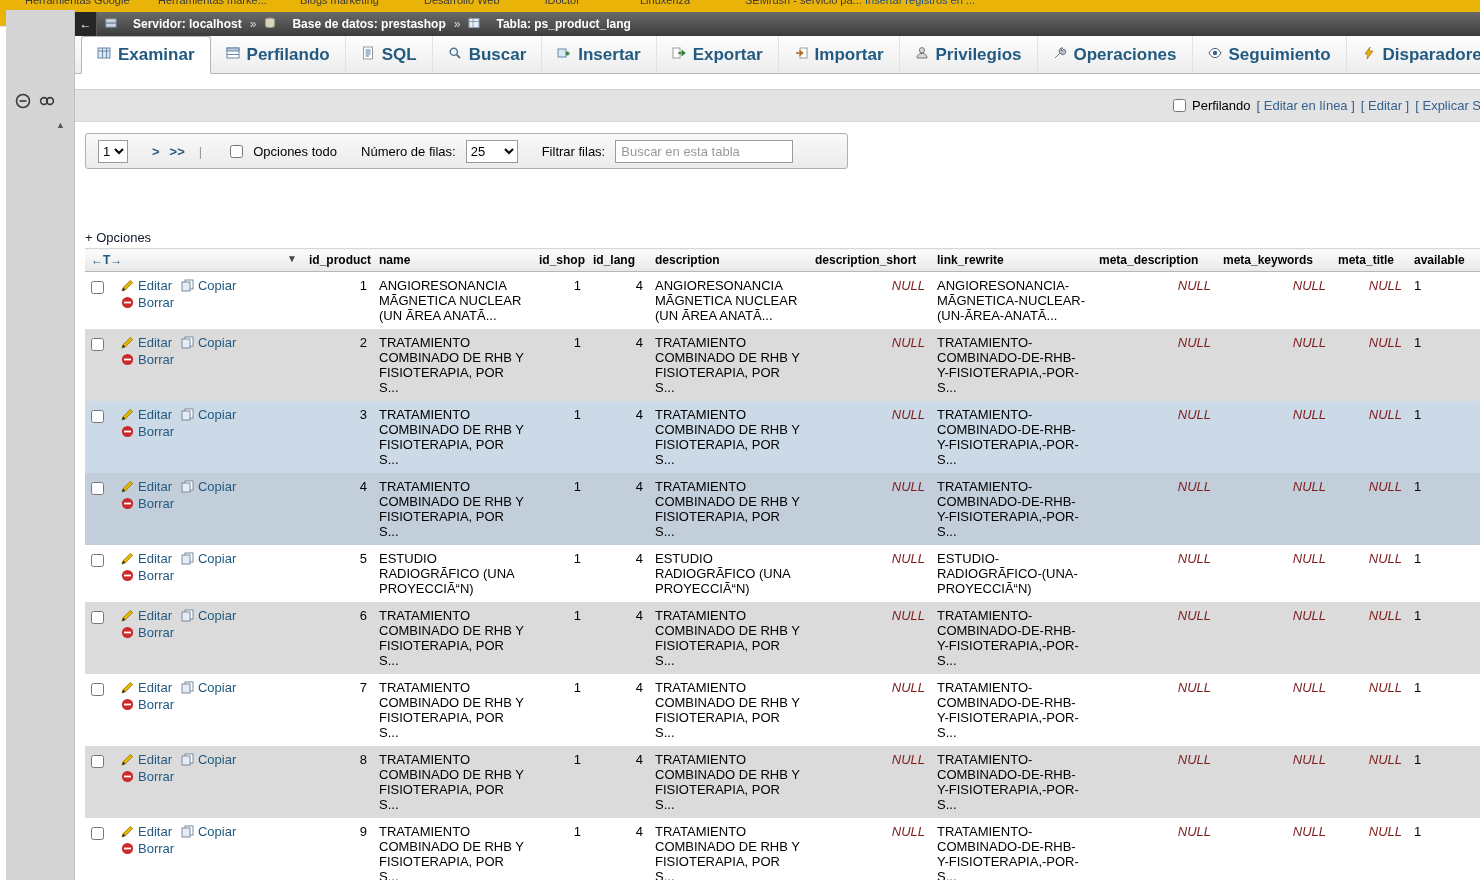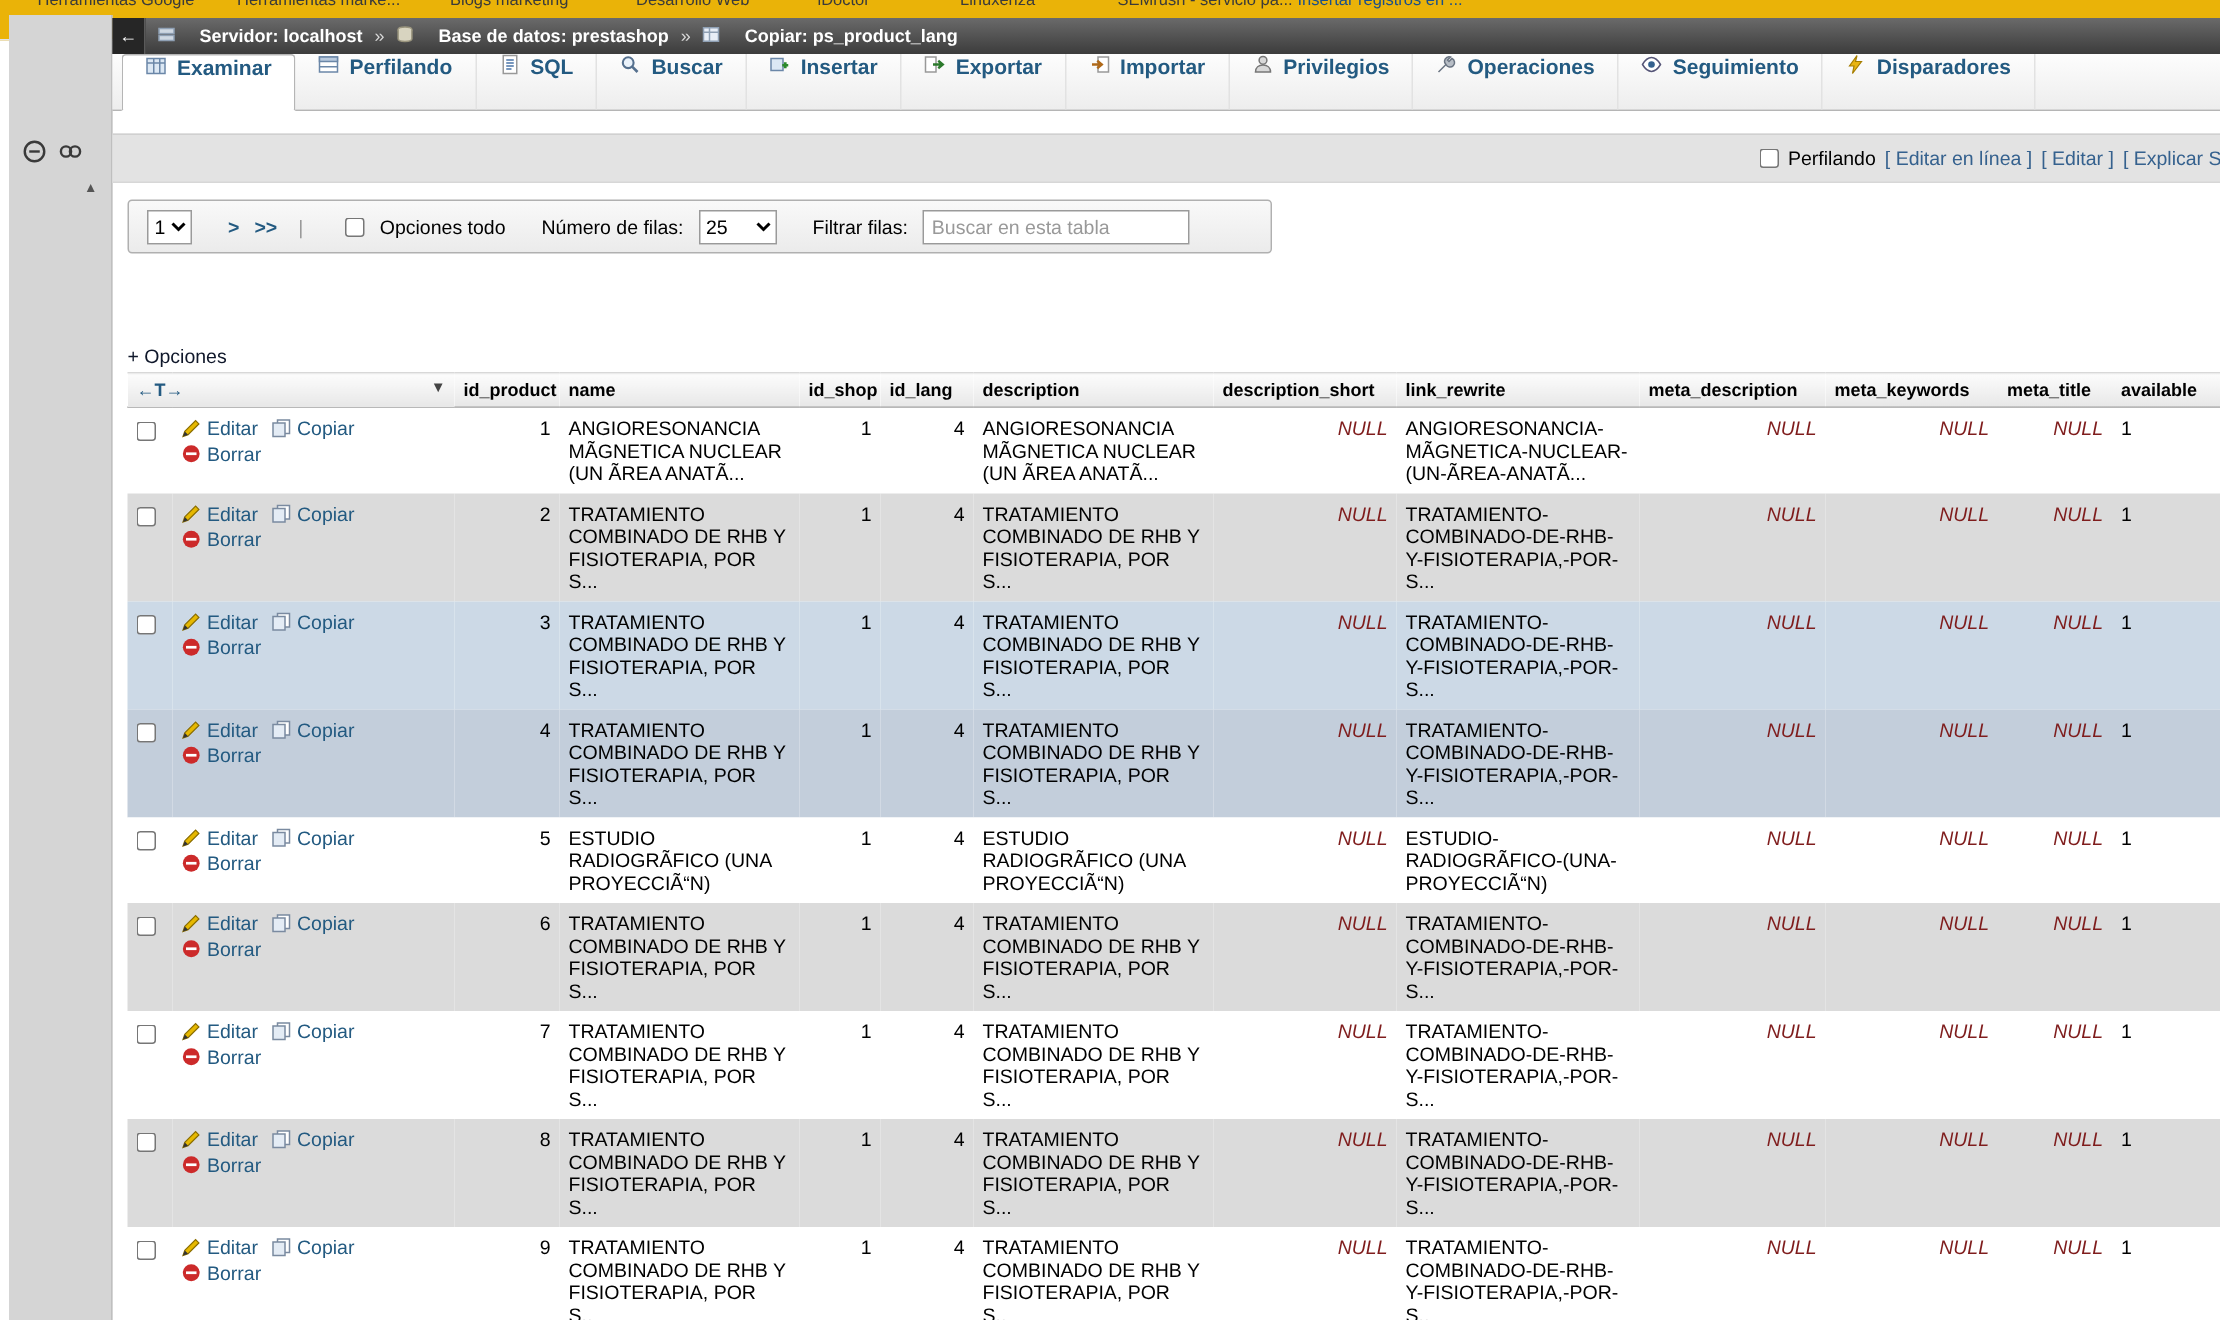--- a/index.html
+++ b/index.html
@@ -18,21 +18,21 @@
   .sidebar .scroll-up { position:absolute; top:110px; left:50px; font-size:9px; color:#555; }
   
   .crumb-bar { position:absolute; top:12px; left:75px; right:0; height:24px;
     background:linear-gradient(#6a6a6a,#3c3c3c); color:#fff; display:flex; align-items:center; font-size:12px; font-weight:bold; }
   .crumb-back { width:22px; height:100%; background:#262626; border-right:1px solid #5a5a5a; display:flex; align-items:center; justify-content:center; cursor:pointer; }
   .crumb-seg { display:flex; align-items:center; gap:16px; margin-left:8px; cursor:pointer; white-space:nowrap; }
   .crumb-sep { margin-left:8px; color:#d9d9d9; font-weight:normal; }
   
   .tab-bar { position:absolute; top:36px; left:75px; right:0; height:38px;
     background:linear-gradient(#fdfdfd,#ededed); border-bottom:1px solid #b5b5b5; display:flex; align-items:stretch; padding-left:6px; }
-  .tab { display:flex; align-items:flex-start; gap:7px; padding:0 15px; color:#235a81; font-weight:bold; font-size:14px; cursor:pointer; border-right:1px solid #e2e2e2; white-space:nowrap; }
+  .tab { display:flex; align-items:center; gap:7px; padding:0 15px; color:#235a81; font-weight:bold; font-size:17px; cursor:pointer; border-right:1px solid #e2e2e2; white-space:nowrap; }
   .tab.active { background:#fff; border:1px solid #b5b5b5; border-bottom:1px solid #fff; margin-bottom:-1px; border-radius:3px 3px 0 0; }
   
   .prof-strip { position:absolute; top:89px; left:75px; right:0; height:33px; background:#e3e3e3; border-top:1px solid #d0d0d0; border-bottom:1px solid #d7d7d7; }
   .prof-inner { position:absolute; left:1098px; top:0; height:100%; display:flex; align-items:center; gap:6px; white-space:nowrap; font-size:13px; }
   .prof-link { color:#35618e; cursor:pointer; }
   
   .page-box { position:absolute; top:133px; left:85px; width:763px; height:36px;
     border:1px solid #b0b0b0; border-radius:3px; background:linear-gradient(#f9f9f9,#ebebeb);
     display:flex; align-items:center; padding:0 12px; gap:10px; font-size:13px; }
   .page-box select, .sort-row select { font-family:"Liberation Sans",sans-serif; font-size:13px; height:23px; border:1px solid #9a9a9a; background:#fff; }
@@ -122,21 +122,21 @@
       <span>Base de datos: prestashop</span>
     </div>
     <span class="crumb-sep">»</span>
     <div class="crumb-seg">
       <span>
         <svg width="12" height="12" viewBox="0 0 12 12">
             <rect x="1" y="1.5" width="10" height="9" fill="#e8eef7" stroke="#8fa0b4"></rect>
             <path d="M1 4.5h10M5 1.5v9" stroke="#8fa0b4"></path>
           </svg>
       </span>
-      <span>Copiar: ps_product_lang</span>
+      <span>Tabla: ps_product_lang</span>
     </div>
   </div>
 
   <div class="tab-bar">
     <div class="tab active">
       <span><svg width="14" height="14" viewBox="0 0 14 14">
             <rect x="1" y="2" width="12" height="10" fill="#dce8f4" stroke="#6b87a8"></rect>
             <path d="M1 5h12M5.5 2v10M9.5 2v10" stroke="#6b87a8"></path>
           </svg></span>
       <span>Examinar</span>

